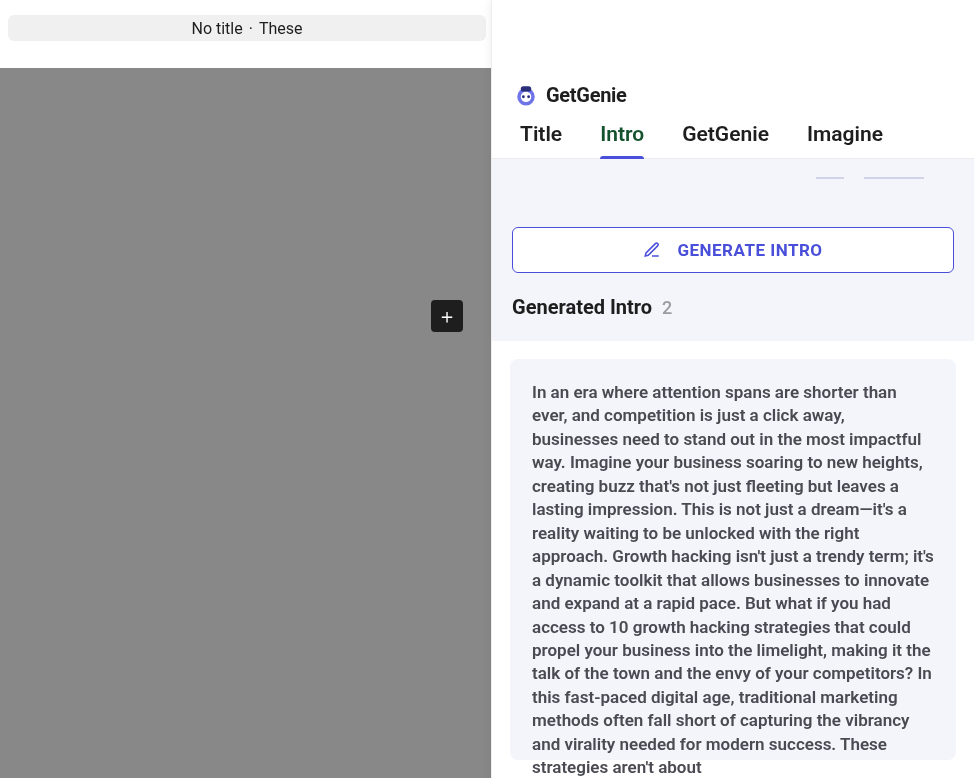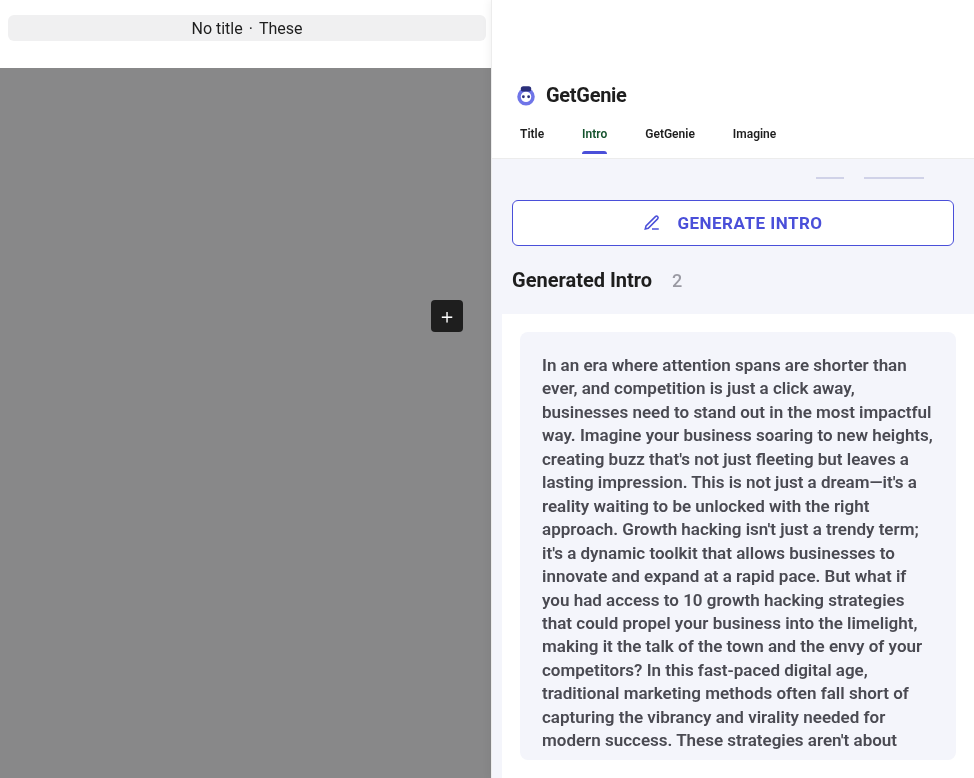--- a/index.html
+++ b/index.html
@@ -81,21 +81,21 @@
 
   .tabs {
     display: flex;
     gap: 38px;
     padding: 0 28px;
     height: 50px;
     align-items: center;
     border-bottom: 1px solid #ececec;
   }
   .tab {
-    font-size: 12px;
+    font-size: 21px;
     font-weight: 600;
     color: #1e1e1e;
     cursor: pointer;
     position: relative;
     padding: 12px 0;
   }
   .tab.active { color: #14532d; }
   .tab.active::after {
     content: "";
     position: absolute;
@@ -129,60 +129,59 @@
   .slider-stub .dash2 {
     position: absolute;
     right: 110px;
     top: 18px;
     width: 28px;
     height: 2px;
     background: #d0d2e8;
   }
 
   .gen-btn {
-    margin: 1px 20px 22px 20px;
+    margin: 28px 20px 22px 20px;
     height: 46px;
     border: 1.6px solid #4a4fd9;
     background: #fff;
     border-radius: 6px;
     display: flex;
     align-items: center;
     justify-content: center;
     gap: 16px;
     color: #4a4fd9;
     font-weight: 700;
     font-size: 17px;
     letter-spacing: 0.5px;
     cursor: pointer;
   }
   .gen-btn svg { width: 18px; height: 18px; stroke: #4a4fd9; }
 
   .section-head {
     display: flex;
     align-items: baseline;
-    gap: 20px;
+    gap: 10px;
     padding: 0 24px 22px 20px;
   }
   .section-head .label {
     font-size: 20px;
     font-weight: 700;
     color: #1e1e1e;
   }
   .section-head .count {
     font-size: 18px;
     color: #9a9aa3;
     font-weight: 500;
   }
 
   .results-area {
     background: #fff;
     flex: 1;
     padding: 18px;
     overflow: hidden;
-    margin-left: 10px;
   }
   .intro-card {
     background: #f4f5fb;
     border-radius: 8px;
     padding: 22px 22px 40px 22px;
     color: #4a4a52;
     font-size: 17px;
     line-height: 1.38;
     font-weight: 600;
     height: 100%;

